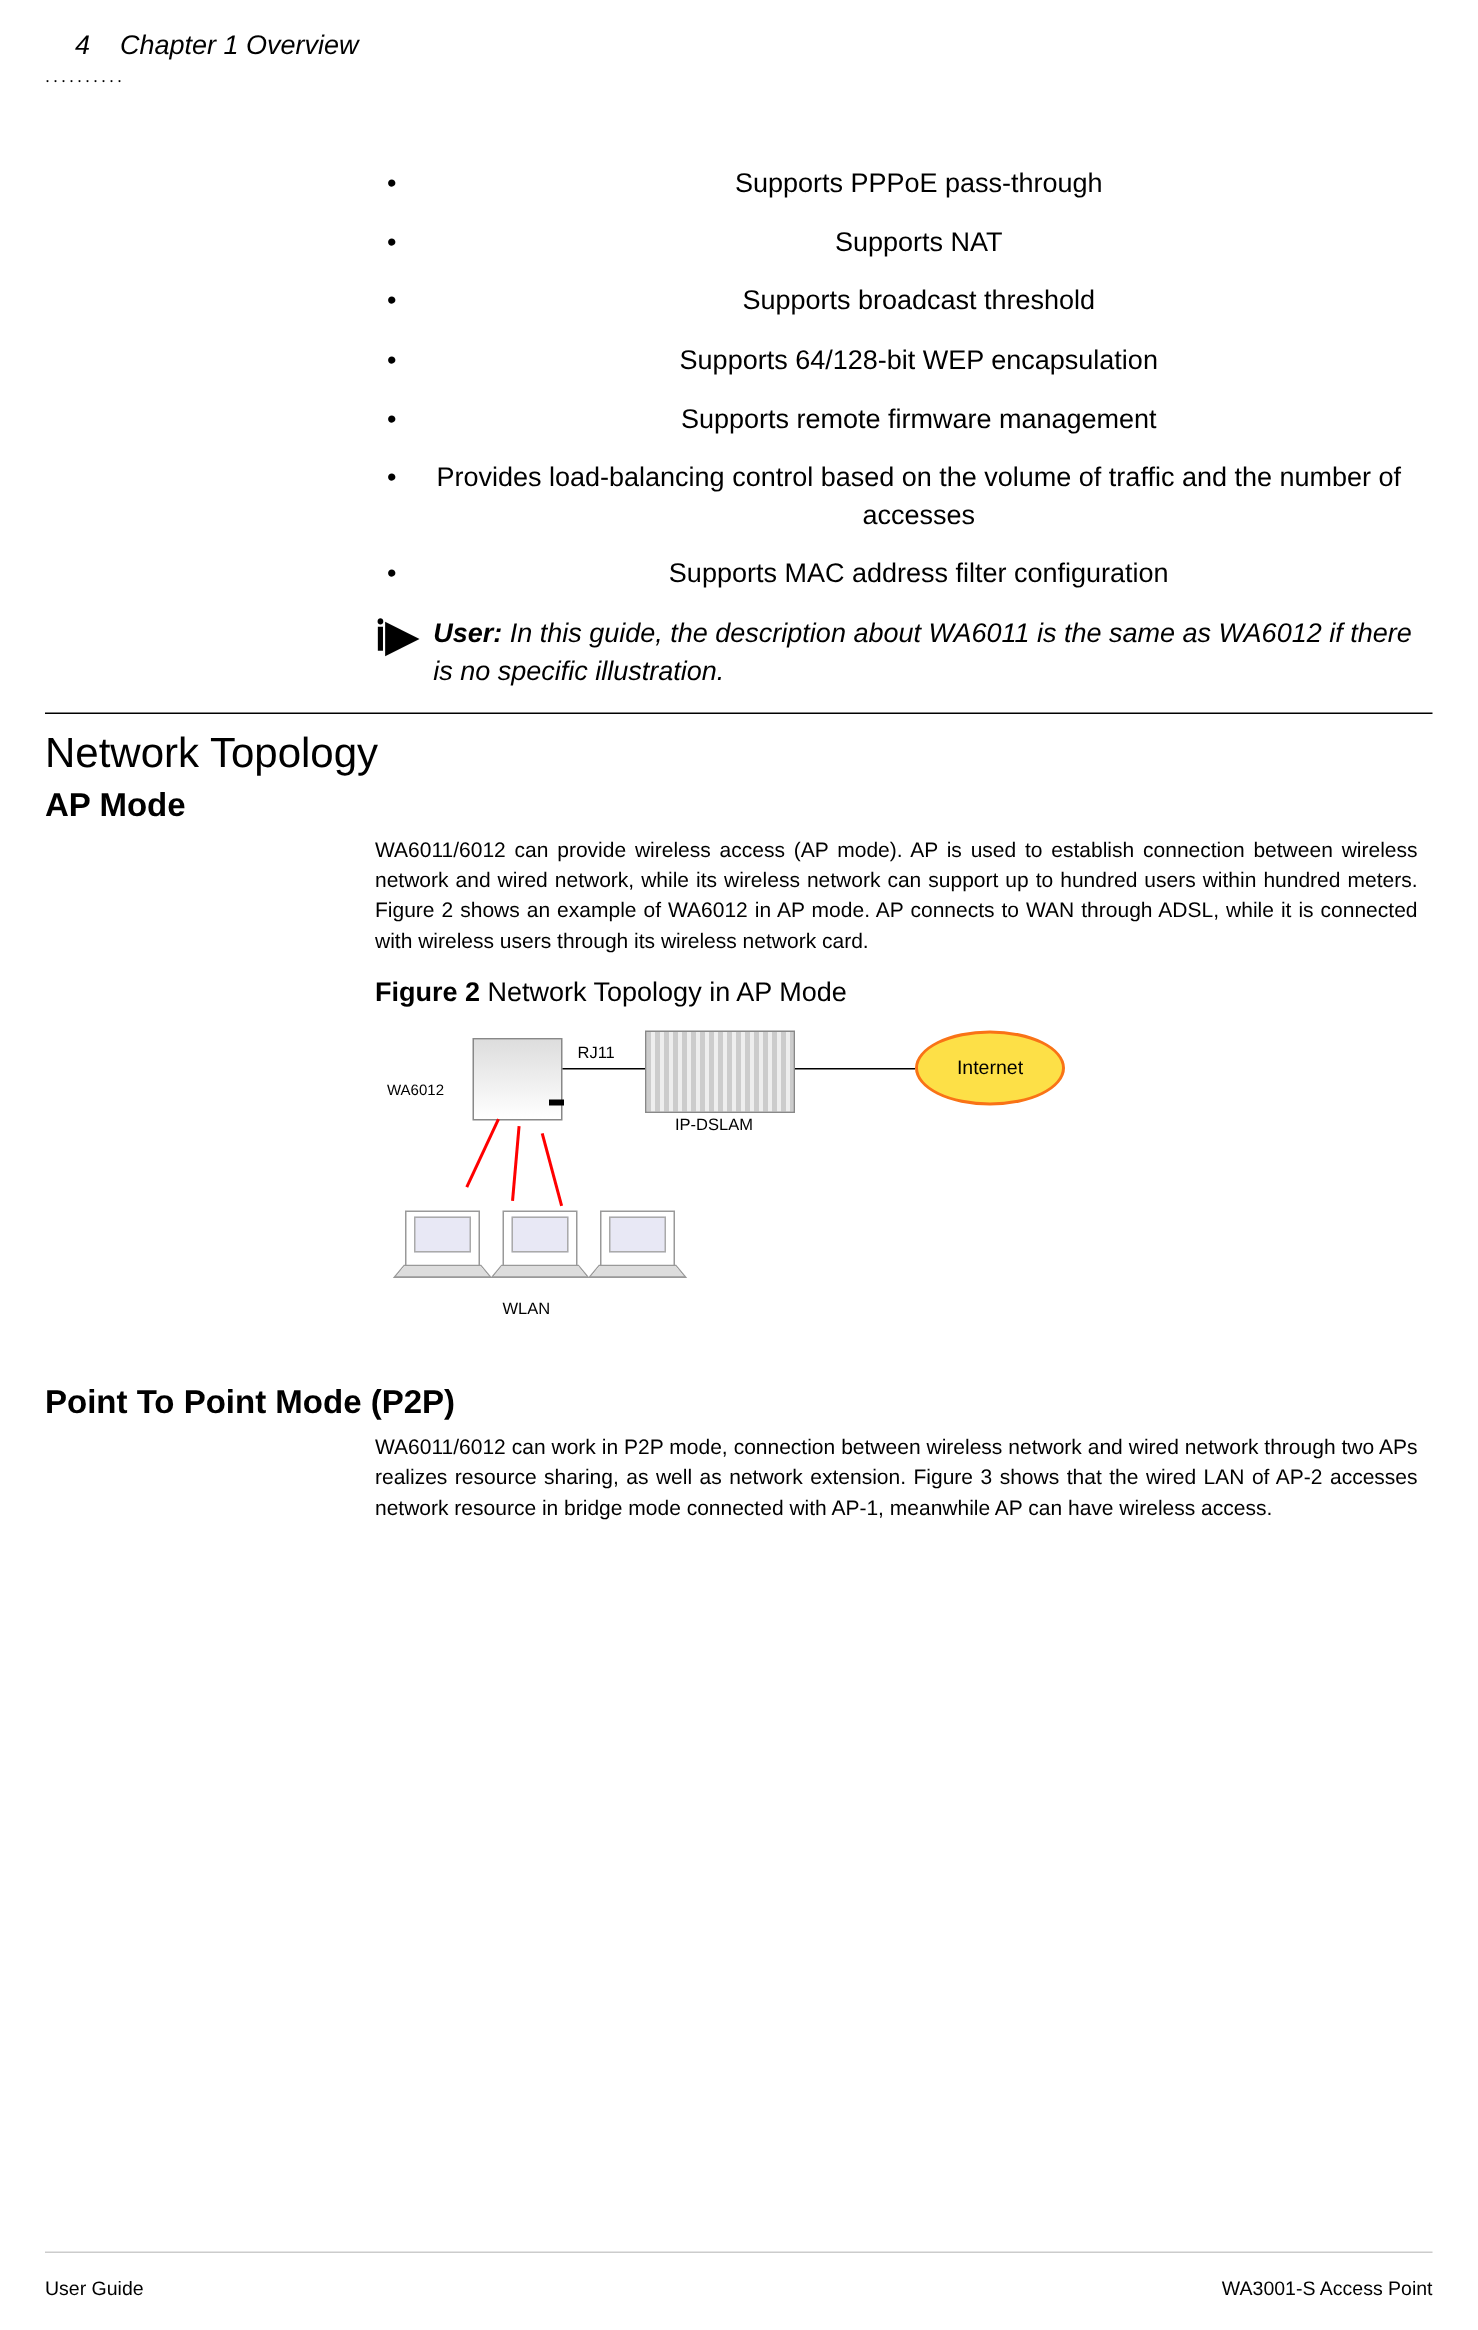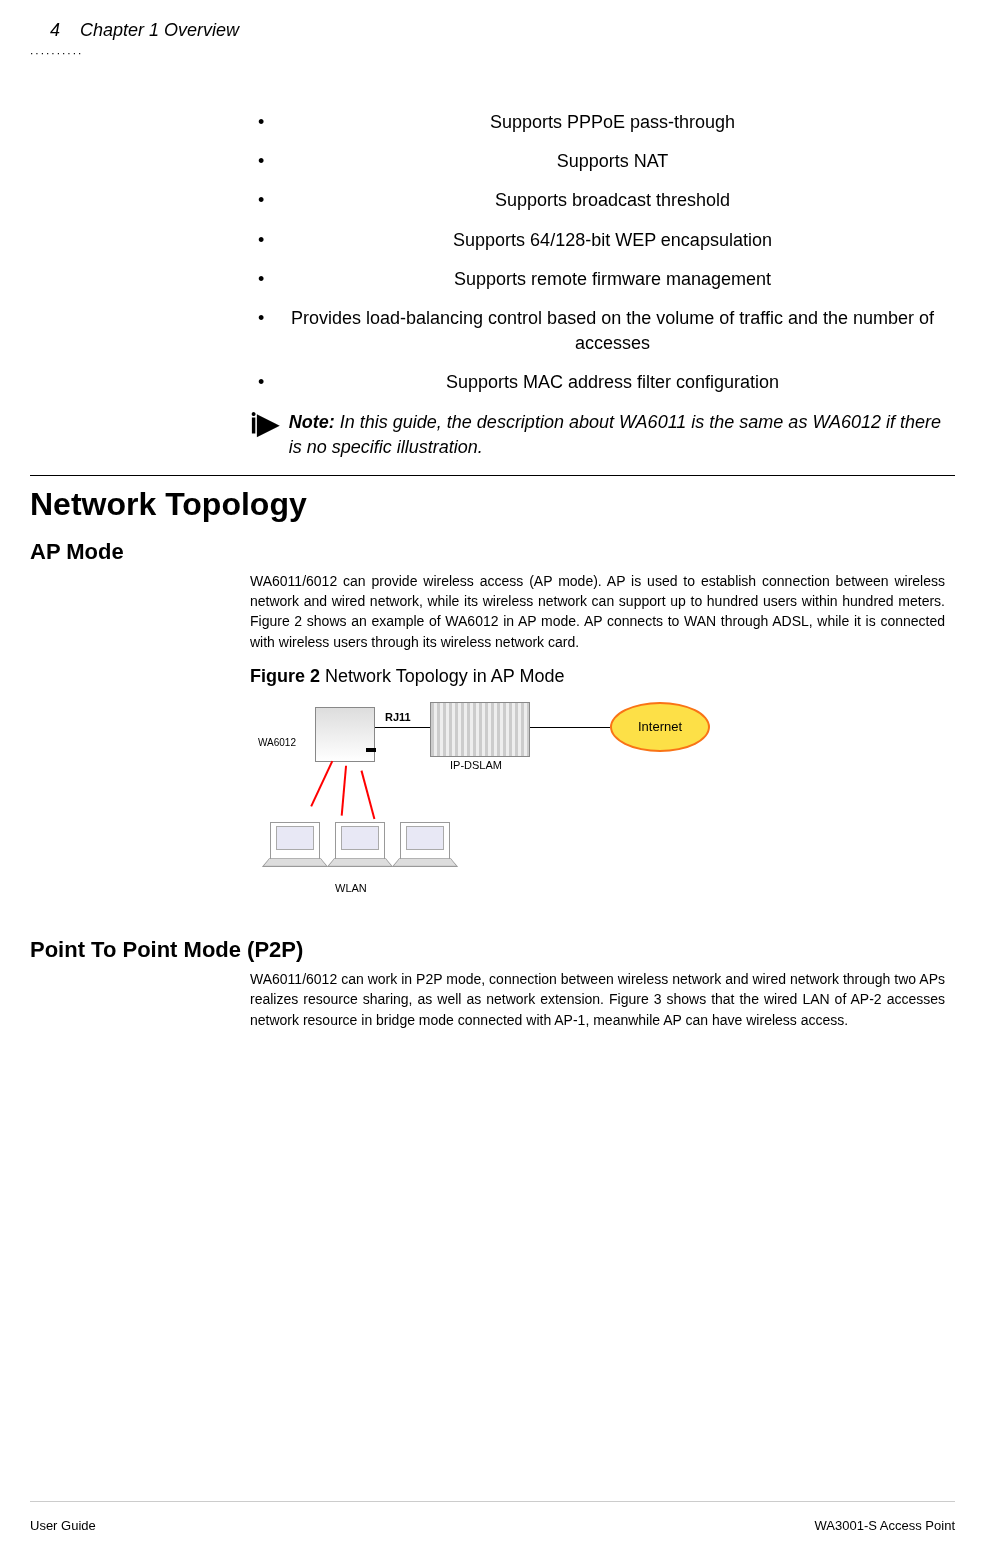--- a/index.html
+++ b/index.html
@@ -72,23 +72,23 @@
       line-height: 1.4;
     }
     .note-label { font-weight: bold; font-style: italic; }
     .note-body { font-style: italic; }
     hr.section-rule {
       border: none;
       border-top: 1px solid #000;
       margin: 8px 0 10px 0;
     }
     h1.section-title {
-      font-size: 32px;
-      font-weight: bold;
-      margin-bottom: 16px;
+      font-size: 28px;
+      font-weight: normal;
+      margin-bottom: 6px;
     }
     h2.subsection-title {
       font-size: 22px;
       font-weight: bold;
       margin-bottom: 6px;
     }
     .body-text {
       font-size: 14px;
       line-height: 1.45;
       text-align: justify;
@@ -151,21 +151,20 @@
     .line-rj11 {
       position: absolute;
       left: 125px; top: 30px;
       width: 55px; height: 1px;
       background: #000;
     }
     .label-rj11 {
       position: absolute;
       left: 135px; top: 14px;
       font-size: 11px;
-      font-weight: bold;
     }
     .line-internet {
       position: absolute;
       left: 280px; top: 30px;
       width: 80px; height: 1px;
       background: #000;
     }
     .wave {
       position: absolute;
       width: 30px; height: 50px;
@@ -241,21 +240,21 @@
     <li>Supports broadcast threshold</li>
     <li>Supports 64/128-bit WEP encapsulation</li>
     <li>Supports remote firmware management</li>
     <li>Provides load-balancing control based on the volume of traffic and the number of accesses</li>
     <li>Supports MAC address filter configuration</li>
   </ul>
 
   <div class="note-block">
     <span class="note-icon">ℹ▶</span>
     <div class="note-text">
-      <span class="note-label">Note:</span><span class="note-body"> In this guide, the description about WA6011 is the same as WA6012 if there is no specific illustration.</span>
+      <span class="note-label">User:</span><span class="note-body"> In this guide, the description about WA6011 is the same as WA6012 if there is no specific illustration.</span>
     </div>
   </div>
 </div>
 
 <hr class="section-rule">
 
 <div class="section-wrap-left">
   <h1 class="section-title">Network Topology</h1>
   <h2 class="subsection-title">AP Mode</h2>
 </div>

